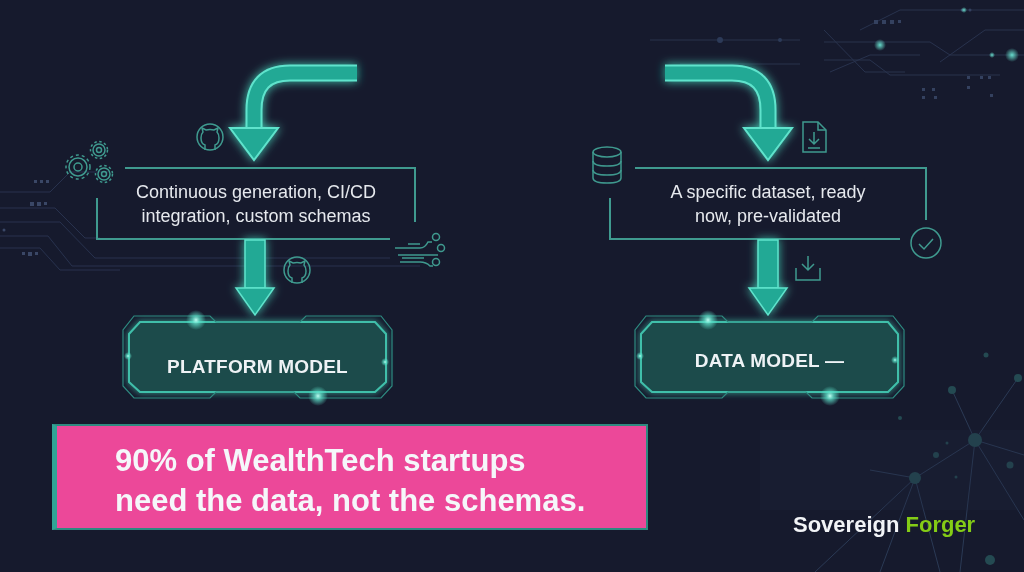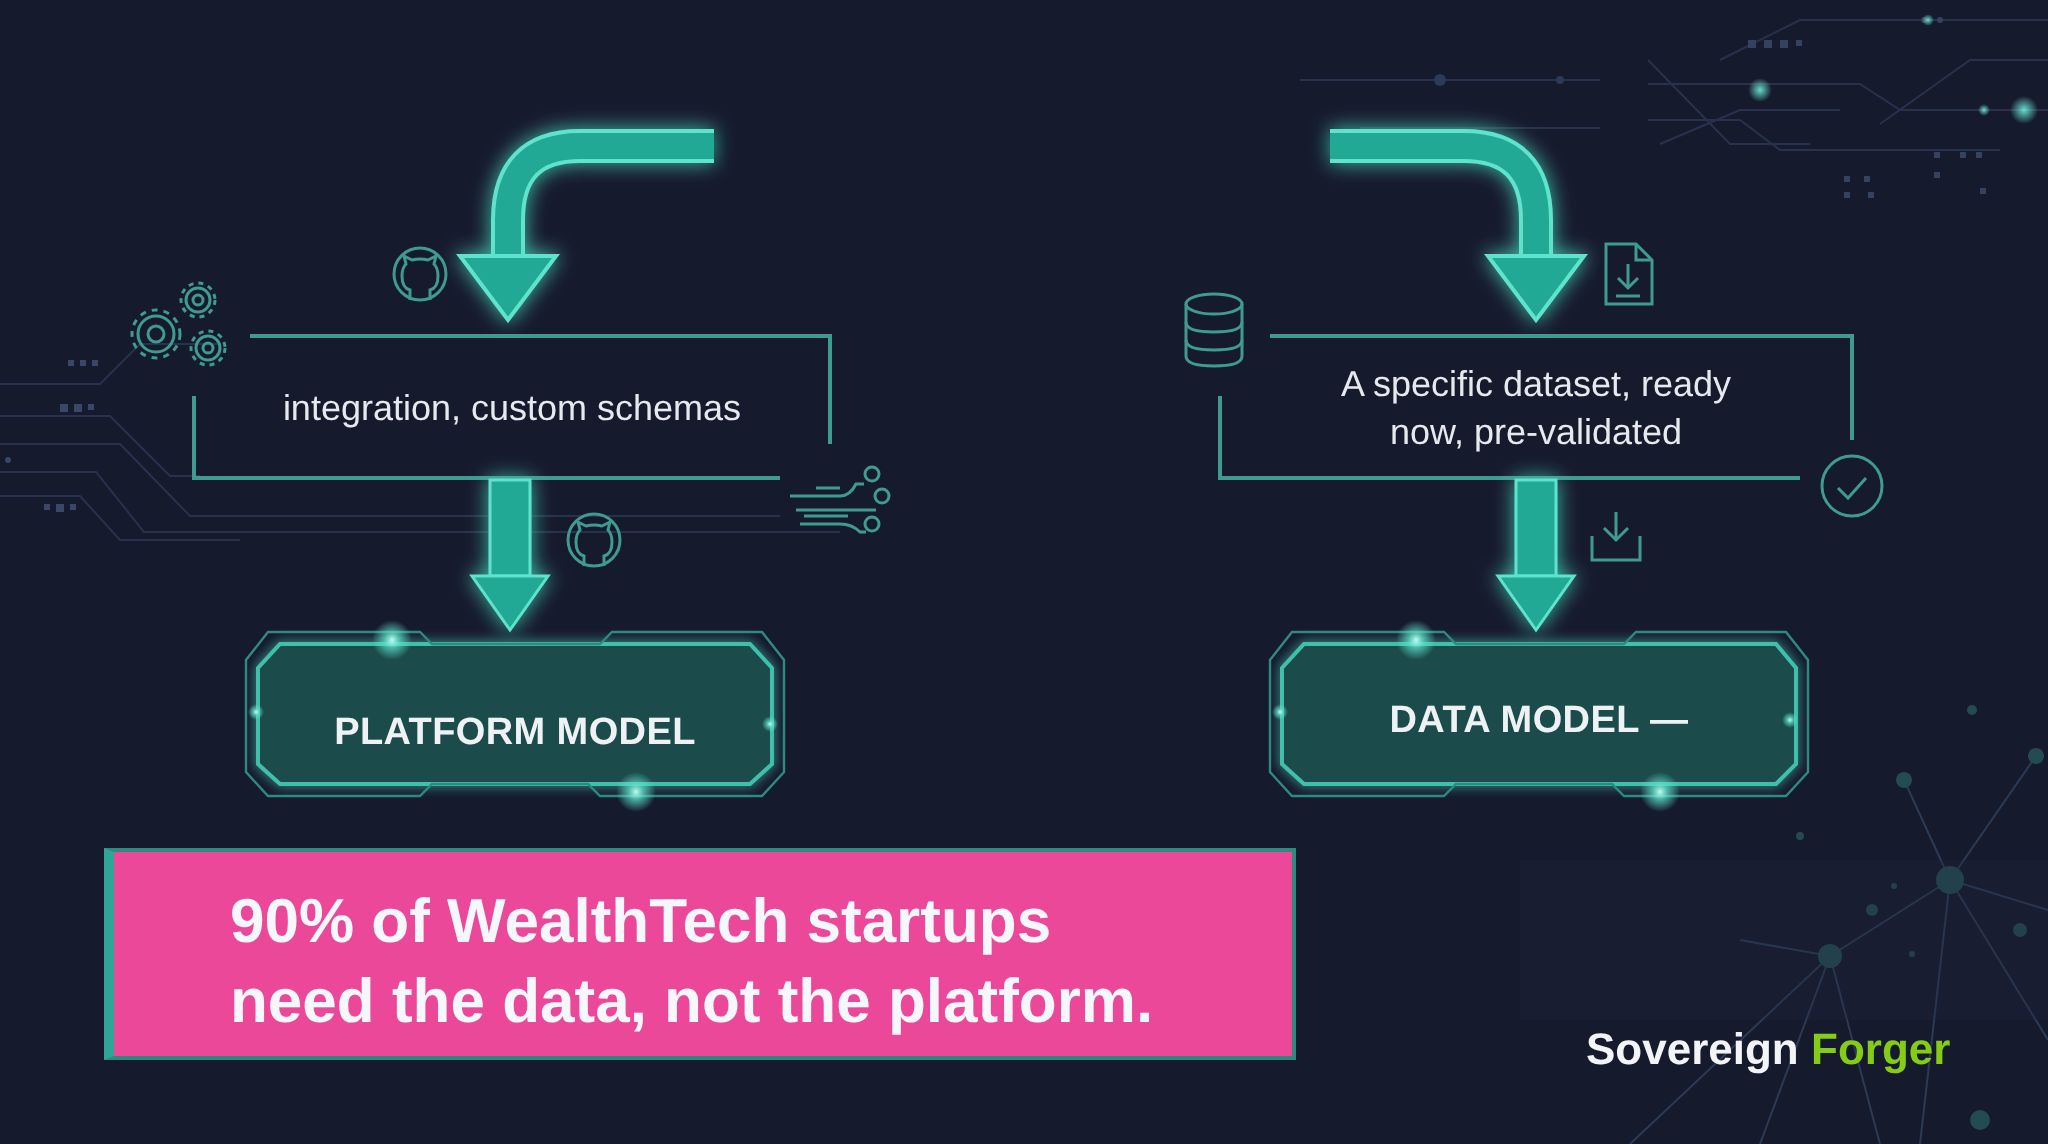--- a/index.html
+++ b/index.html
@@ -271,40 +271,41 @@
     </g>
 
     <g stroke="#3f9a8f" stroke-width="1.5" fill="none">
       <path d="M808 256 V270 M802 264 L808 270 L814 264"></path>
       <path d="M796 268 V280 H820 V268"></path>
     </g>
   </svg>
 
 
   <div class="abs opt-text" style="left:100px; top:170px; width:312px; height:68px; flex-direction:column;">
+    <span>Continuous generation, CI/CD</span>
     <span>integration, custom schemas</span>
   </div>
 
   <div class="abs opt-text" style="left:612px; top:170px; width:312px; height:68px; flex-direction:column;">
     <span>A specific dataset, ready</span>
     <span>now, pre-validated</span>
   </div>
 
   <div class="abs model-text" style="left:129px; top:322px; width:257px; height:90px;">
     <span class="model-title">PLATFORM MODEL</span>
   </div>
 
   <div class="abs model-text" style="left:641px; top:322px; width:257px; height:78px;">
     <span class="model-title">DATA MODEL —</span>
   </div>
 
   <div class="abs callout">
     <div class="callout-text">
       <div>90% of WealthTech startups</div>
-      <div>need the data, not the platform.</div>
+      <div>need the data, not the schemas.</div>
     </div>
   </div>
 
   <div class="abs brand">
     <span class="w">Sovereign</span>
     <span class="t">Forger</span>
   </div>
 </div>
 
 </body></html>

